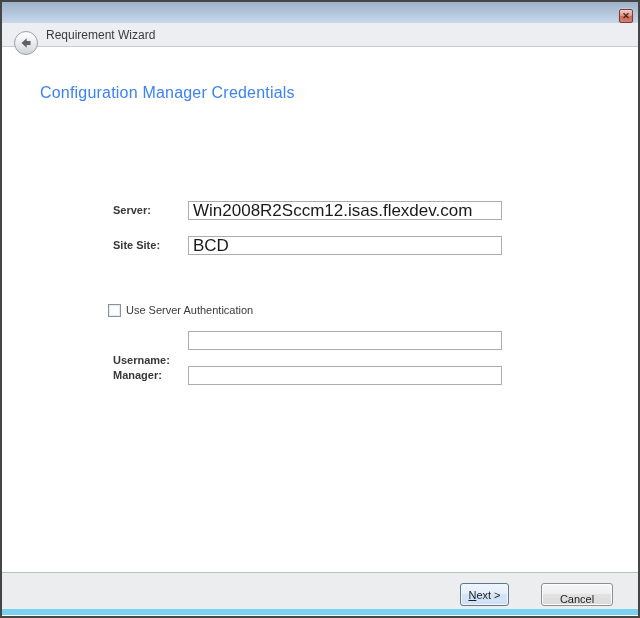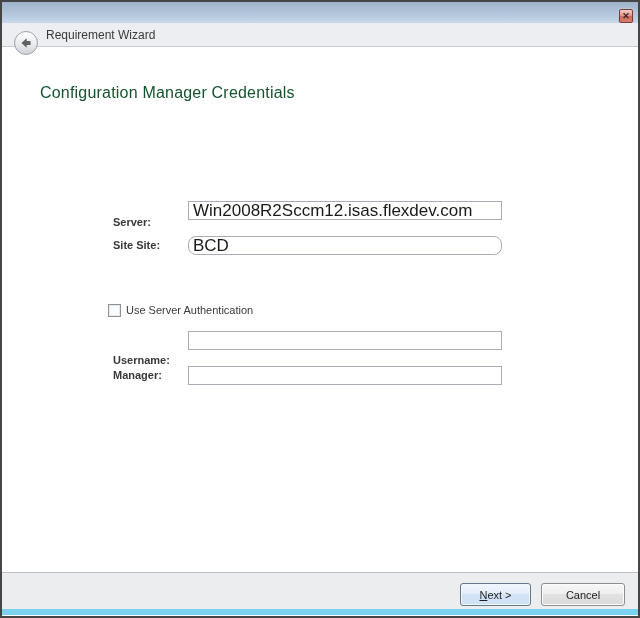--- a/index.html
+++ b/index.html
@@ -34,21 +34,21 @@
     display:flex;align-items:center;justify-content:center;
   }
   .back-btn svg{width:14px;height:14px;display:block;}
   .header-title{
     position:absolute;left:44px;top:0;height:100%;display:flex;align-items:center;
     font-size:12px;color:#3A3A3A;
   }
   
   .heading{
     position:absolute;left:40px;top:84px;margin:0;
-    font-size:16px;font-weight:normal;color:#14532d;letter-spacing:.2px;
+    font-size:16px;font-weight:normal;color:#3b82f6;letter-spacing:.2px;
   }
   .form-label{
     position:absolute;left:113px;font-size:11px;font-weight:bold;color:#383838;
   }
   .field{
     position:absolute;left:188px;width:314px;height:19px;
     border:1px solid #A9ACB2;background:#FFFFFF;
     font-family:"Liberation Sans",sans-serif;font-size:17px;color:#1A1A1A;
     padding:1px 4px;outline:none;
   }
@@ -64,28 +64,29 @@
   .footer{
     position:absolute;left:2px;right:2px;top:572px;height:37px;
     background:#ECEDEF;border-top:1px solid #BDC0C9;
   }
   .btn{
     position:absolute;top:583px;height:23px;border-radius:3px;
     display:flex;align-items:center;justify-content:center;
     font-family:"Liberation Sans",sans-serif;font-size:11px;color:#1E1E1E;cursor:default;
   }
   .btn-next{
-    left:460px;width:71px;border:1px solid #64778C;
+    left:460px;width:49px;border:1px solid #64778C;
     background:linear-gradient(180deg,#F1F6FD 0%,#E4EEFB 45%,#D3E4F7 50%,#CFE1F5 100%);
     box-shadow:inset 0 0 0 1px #EFF6FD;
   }
   .btn-cancel{
-    left:541px;width:84px;border:1px solid #8F8F8F;
+    left:541px;width:72px;border:1px solid #8F8F8F;
     background:linear-gradient(180deg,#F7F7F7 0%,#EFEFEF 45%,#E2E2E2 50%,#DADADA 100%);
     box-shadow:inset 0 0 0 1px #FCFCFC;
+    align-items:flex-end;
   }
   .u{text-decoration:underline;}
   .accent-strip{
     position:absolute;left:2px;right:2px;top:609px;height:6px;background:#7BD1F0;
   }
 </style>
 </head>
 <body>
 
 <div class="window">
@@ -100,25 +101,25 @@
     <div class="back-btn">
       <svg viewBox="0 0 16 16">
         <path d="M8.8 2.6 L2.8 8 L8.8 13.4 L8.8 10.2 L13.2 10.2 L13.2 5.8 L8.8 5.8 Z" fill="#5E6166"></path>
       </svg>
     </div>
     <span class="header-title">Requirement Wizard</span>
   </div>
 
   <h1 class="heading">Configuration Manager Credentials</h1>
 
-  <span class="form-label" style="top:216px;">Server:</span>
+  <span class="form-label" style="top:204px;">Server:</span>
   <input class="field" style="top: 201px;" type="text" value="Win2008R2Sccm12.isas.flexdev.com">
 
   <span class="form-label" style="top:239px;">Site Site:</span>
-  <input class="field" style="top: 236px; border-radius: 8px;" type="text" value="BCD">
+  <input class="field" style="top: 236px;" type="text" value="BCD">
 
   <div class="checkbox"></div>
   <span class="checkbox-label">Use Server Authentication</span>
 
   <span class="form-label" style="top:334px;margin-top:20px;">Username:</span>
   <input class="field" style="top: 331px;" type="text" value="">
 
   <span class="form-label" style="top:369px;">Manager:</span>
   <input class="field" style="top: 366px;" type="text" value="">
 

